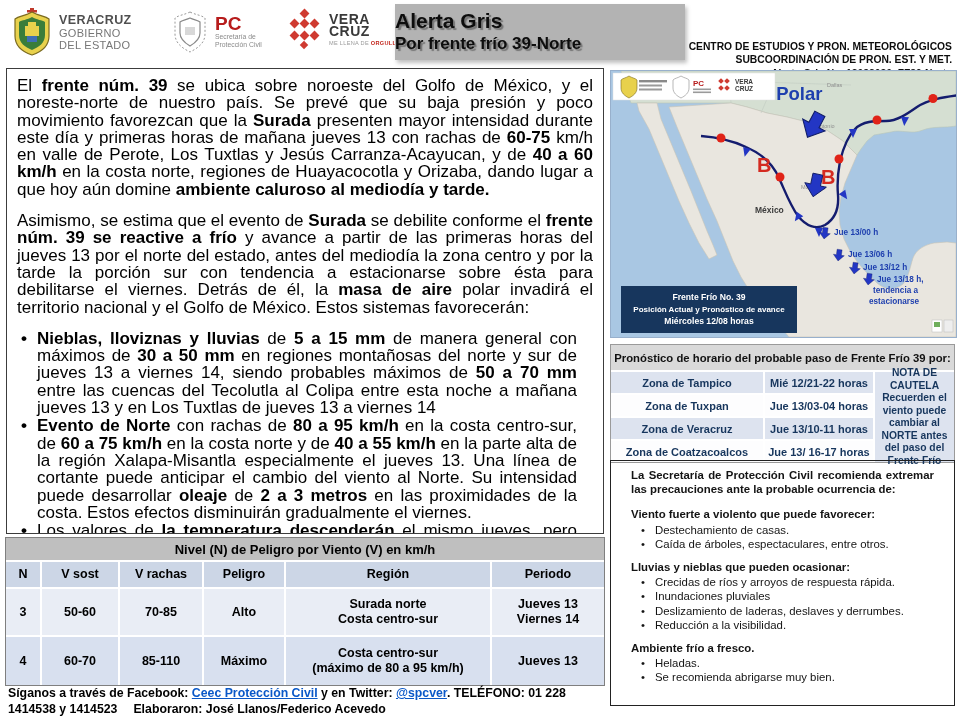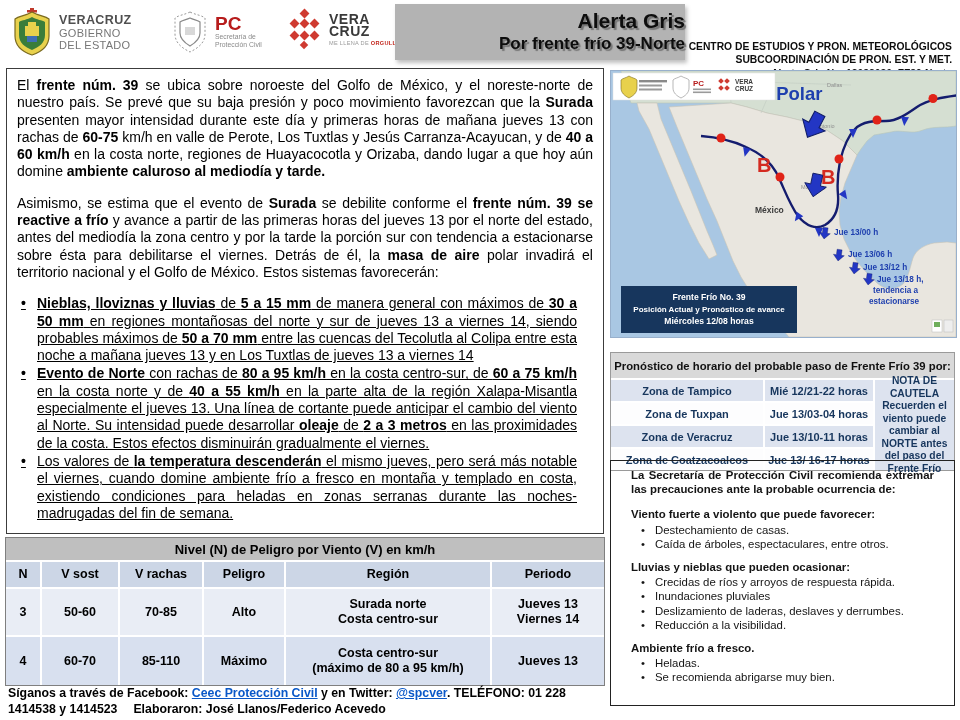--- a/index.html
+++ b/index.html
@@ -14,35 +14,35 @@
   .logo-veracruz .lt2,.logo-veracruz .lt3{font-size:11px;color:#767676;letter-spacing:.3px;}
   .logo-pc{left:172px;top:10px;}
   .logo-pc .pcabbr{font-size:19px;font-weight:bold;color:#b71c1c;line-height:18px;}
   .logo-pc .pcsub{font-size:6.8px;color:#8a8a8a;line-height:8px;}
   .logo-vc{left:288px;top:8px;}
   .logo-vc .vc1{font-size:14px;font-weight:bold;color:#3a3a3a;line-height:12px;letter-spacing:.5px;}
   .logo-vc .vctag{font-size:5.6px;color:#9a9a9a;margin-top:3px;letter-spacing:.3px;}
   .logo-vc .vctag .org{color:#c2261c;font-weight:bold;}
 
   .title-box{position:absolute;left:395px;top:4px;width:290px;height:56px;background:#b3b3b3;
-             display:flex;flex-direction:column;justify-content:center;align-items:flex-end;
+             display:flex;flex-direction:column;justify-content:center;align-items:flex-start;
              box-shadow:2px 3px 4px rgba(0,0,0,.25);}
   .title-box .t1{font-size:21px;font-weight:bold;color:#0d0d0d;text-shadow:2px 2px 1px #757575;line-height:24px;}
   .title-box .t2{font-size:17px;font-weight:bold;color:#0d0d0d;text-shadow:2px 2px 1px #757575;line-height:22px;}
 
   .org-block{position:absolute;left:660px;top:9px;width:292px;text-align:right;
              font-size:10.3px;font-weight:bold;line-height:13.4px;color:#0d0d0d;margin-top:31px;}
 
   
   .main-text{position:absolute;left:6px;top:68px;width:598px;height:466px;border:1.5px solid #3c3c3c;
-             box-sizing:border-box;padding:8px 10px 4px 10px;font-size:14px;line-height:17.3px;
+             box-sizing:border-box;padding:8px 10px 4px 10px;font-size:17px;line-height:17.3px;
              text-align:justify;overflow:hidden;}
   .main-text p{margin:0 0 14px 0;}
   .blist{margin:0;}
-  .bitem{display:flex;margin:0 16px 1px 0;text-decoration:underline;}
+  .bitem{display:flex;margin:0 16px 1px 0;}
   .bitem::before{content:"•";font-weight:bold;width:16px;flex:0 0 16px;text-align:left;padding-left:4px;}
   .bitem .btxt{flex:1;text-align:justify;}
 
   
   .dtable{position:absolute;left:5px;top:537px;width:598px;display:grid;
           grid-template-columns:34px 76px 82px 80px 204px 112px;
           grid-template-rows:22px 25px 46px 48px;gap:2px;background:#ffffff;
           border:1px solid #7f7f7f;font-weight:bold;}
   .dtable .cell{display:flex;align-items:center;justify-content:center;flex-direction:column;
           font-size:12.5px;text-align:right;line-height:15px;}
@@ -55,21 +55,21 @@
   .footer-text{position:absolute;left:8px;top:686px;width:600px;margin:0;
                font-size:12.3px;font-weight:bold;line-height:15.5px;}
   .footer-text a{color:#0a58c8;text-decoration:underline;cursor:pointer;}
   .footer-text .elab{margin-left:16px;}
 
   
   .map-wrap{position:absolute;left:610px;top:70px;width:345px;height:266px;border:1px solid #98b0cc;
             box-sizing:content-box;background:#a9c7e3;}
 
   
-  .sched{position:absolute;left:610px;top:352px;width:345px;display:grid;
+  .sched{position:absolute;left:610px;top:344px;width:345px;display:grid;
          grid-template-columns:152px 108px 79px;grid-template-rows:25px repeat(4,21px);gap:2px;
          background:#fff;border:1px solid #9a9a9a;box-sizing:border-box;
          font-weight:bold;color:#17365d;}
   .sched .cell{display:flex;align-items:center;justify-content:center;text-align:center;font-size:11px;}
   .sched .sttl{grid-column:1/4;background:#d9d9d9;color:#111;font-size:11.3px;}
   .sched .alt{background:#dde3ef;}
   .sched .plain{background:#fdfdfe;}
   .sched .note{grid-column:3;grid-row:2/6;background:#dde3ef;flex-direction:column;
                font-size:10.3px;line-height:12.5px;padding:2px;justify-content:center;}
 

